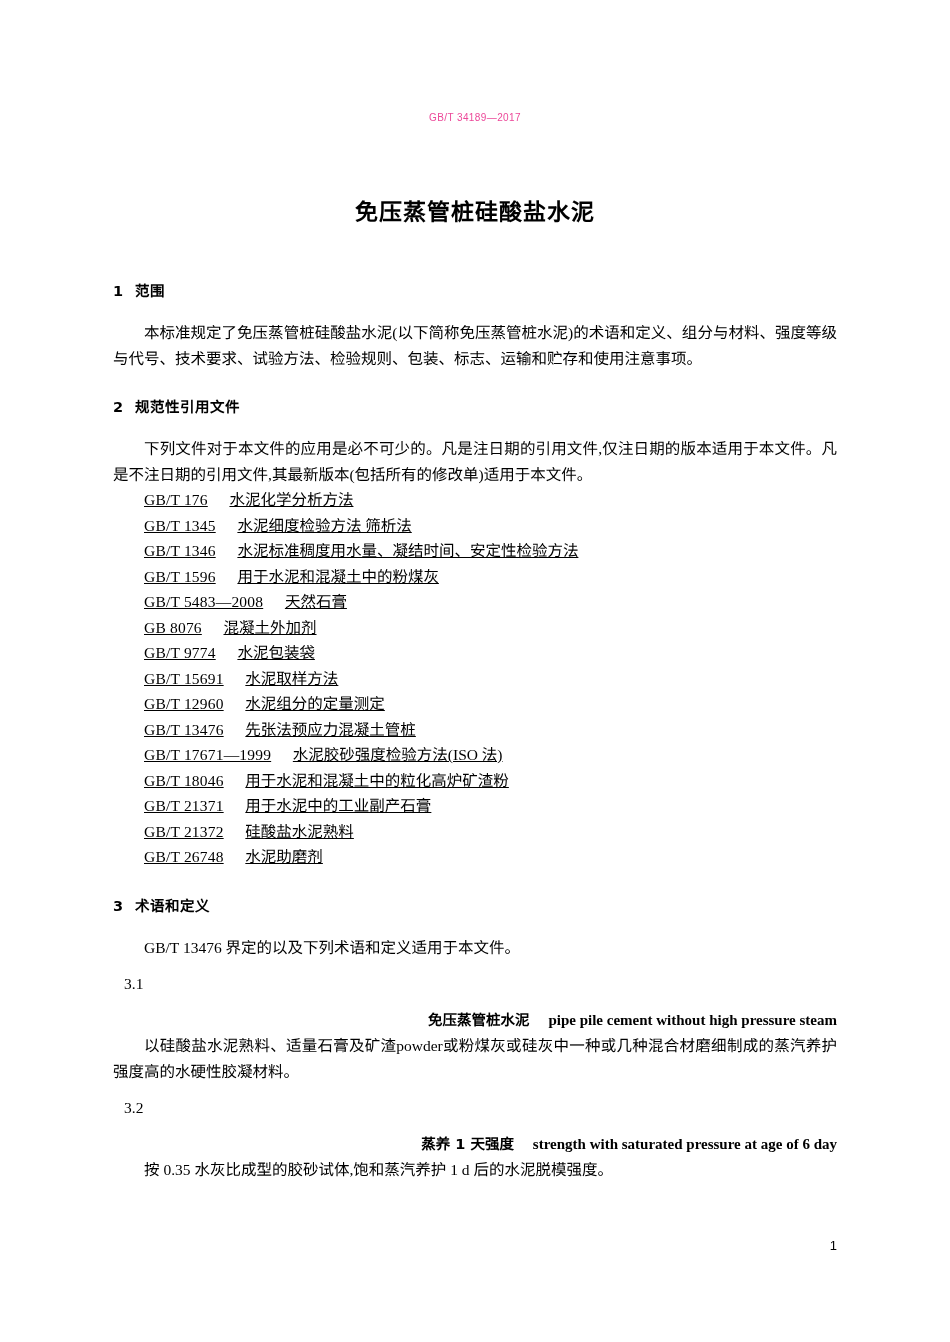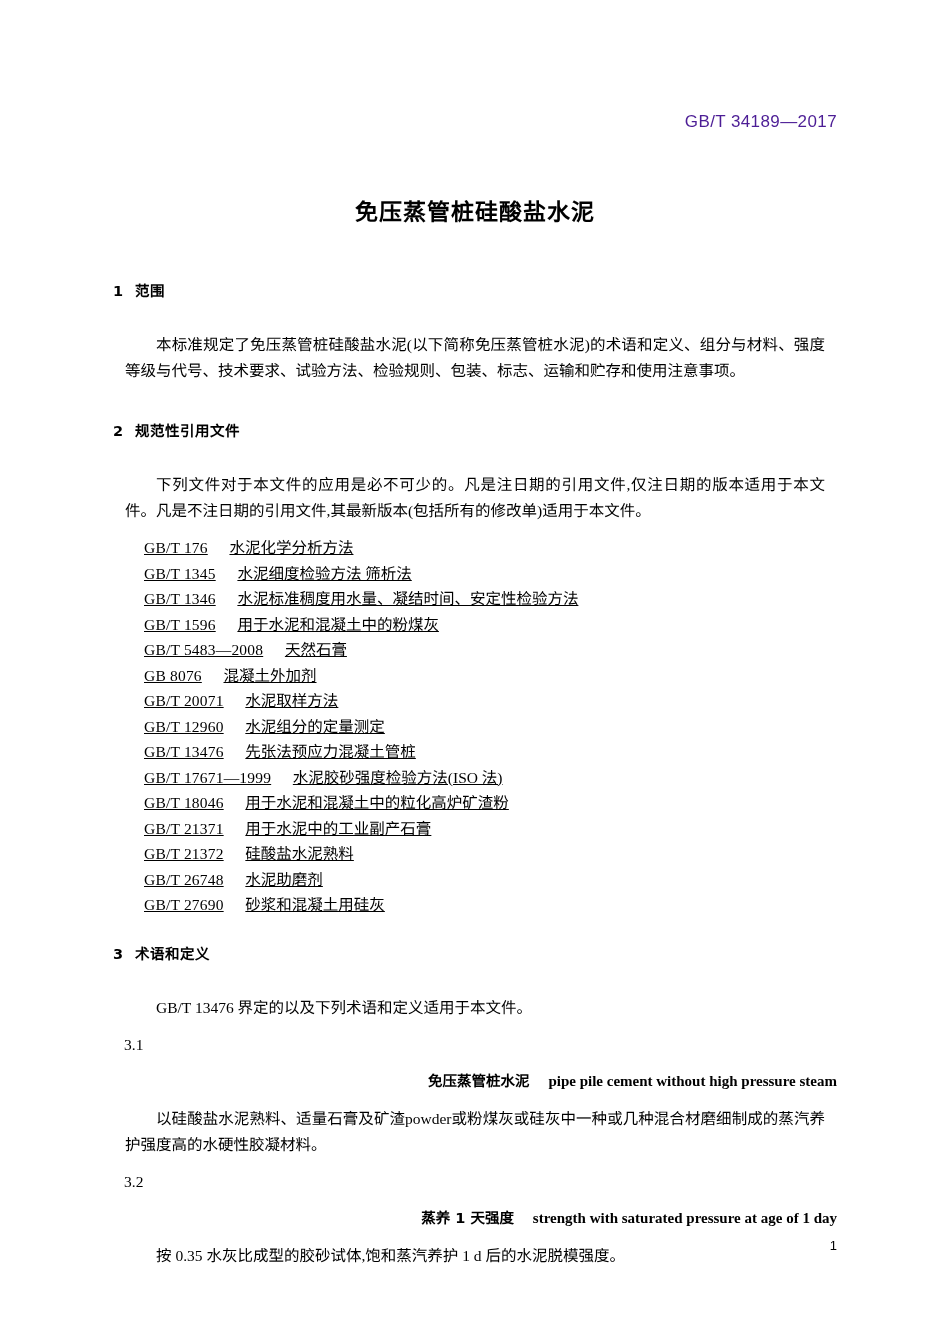--- a/index.html
+++ b/index.html
@@ -18,25 +18,25 @@
     margin: 0 auto;
     background: #ffffff;
     box-sizing: border-box;
     overflow: hidden;
   }
   .header-row {
     position: absolute;
     top: 112px;
     left: 113px;
     width: 724px;
-    text-align: right;
+    text-align: center;
     font-family: "Liberation Sans", sans-serif;
-    font-size: 17px;
+    font-size: 10px;
     letter-spacing: 0.4px;
-    color: #4c1d95;
+    color: #ec4899;
   }
   .doc-title {
     position: absolute;
     top: 193px;
     left: 113px;
     width: 724px;
     text-align: center;
     font-family: Liberation Mono, monospace;
     font-weight: bold;
     font-size: 23px;
@@ -57,21 +57,21 @@
   }
   .sec-head .num {
     display: inline-block;
     min-width: 22px;
   }
   .para {
     font-size: 15.5px;
     line-height: 25.5px;
     text-align: justify;
     text-justify: inter-ideograph;
-    margin: 12px;
+    margin: 0;
   }
   .para.indent {
     text-indent: 2em;
   }
   .ref-line {
     font-size: 15.5px;
     line-height: 25.5px;
     margin: 0;
     padding-left: 2em;
     white-space: nowrap;
@@ -145,43 +145,43 @@
     </div>
     <div class="spacer-20"></div>
     <p class="para indent">下列文件对于本文件的应用是必不可少的。凡是注日期的引用文件,仅注日期的版本适用于本文件。凡是不注日期的引用文件,其最新版本(包括所有的修改单)适用于本文件。</p>
 
     <p class="ref-line"><span class="code">GB/T 176</span><span class="gap"></span><span>水泥化学分析方法</span></p>
     <p class="ref-line"><span class="code">GB/T 1345</span><span class="gap"></span><span>水泥细度检验方法 筛析法</span></p>
     <p class="ref-line"><span class="code">GB/T 1346</span><span class="gap"></span><span>水泥标准稠度用水量、凝结时间、安定性检验方法</span></p>
     <p class="ref-line"><span class="code">GB/T 1596</span><span class="gap"></span><span>用于水泥和混凝土中的粉煤灰</span></p>
     <p class="ref-line"><span class="code">GB/T 5483—2008</span><span class="gap"></span><span>天然石膏</span></p>
     <p class="ref-line"><span class="code">GB 8076</span><span class="gap"></span><span>混凝土外加剂</span></p>
-    <p class="ref-line"><span class="code">GB/T 20071</span><span class="gap"></span><span>水泥取样方法</span></p>
+    <p class="ref-line"><span class="code">GB/T 9774</span><span class="gap"></span><span>水泥包装袋</span></p>
+    <p class="ref-line"><span class="code">GB/T 15691</span><span class="gap"></span><span>水泥取样方法</span></p>
     <p class="ref-line"><span class="code">GB/T 12960</span><span class="gap"></span><span>水泥组分的定量测定</span></p>
     <p class="ref-line"><span class="code">GB/T 13476</span><span class="gap"></span><span>先张法预应力混凝土管桩</span></p>
     <p class="ref-line"><span class="code">GB/T 17671—1999</span><span class="gap"></span><span>水泥胶砂强度检验方法(ISO 法)</span></p>
     <p class="ref-line"><span class="code">GB/T 18046</span><span class="gap"></span><span>用于水泥和混凝土中的粒化高炉矿渣粉</span></p>
     <p class="ref-line"><span class="code">GB/T 21371</span><span class="gap"></span><span>用于水泥中的工业副产石膏</span></p>
     <p class="ref-line"><span class="code">GB/T 21372</span><span class="gap"></span><span>硅酸盐水泥熟料</span></p>
     <p class="ref-line"><span class="code">GB/T 26748</span><span class="gap"></span><span>水泥助磨剂</span></p>
-    <p class="ref-line"><span class="code">GB/T 27690</span><span class="gap"></span><span>砂浆和混凝土用硅灰</span></p>
 
     <div class="spacer-24"></div>
 
     <div class="sec-head">
       <span class="num">3</span><span>术语和定义</span>
     </div>
     <div class="spacer-20"></div>
     <p class="para indent">GB/T 13476 界定的以及下列术语和定义适用于本文件。</p>
 
     <p class="clause-num">3.1</p>
     <p class="term-line"><span>免压蒸管桩水泥</span><span class="engap"></span><span class="en">pipe pile cement without high pressure steam</span></p>
     <p class="para indent">以硅酸盐水泥熟料、适量石膏及矿渣powder或粉煤灰或硅灰中一种或几种混合材磨细制成的蒸汽养护强度高的水硬性胶凝材料。</p>
 
     <p class="clause-num">3.2</p>
-    <p class="term-line"><span>蒸养 1 天强度</span><span class="engap"></span><span class="en">strength with saturated pressure at age of 1 day</span></p>
+    <p class="term-line"><span>蒸养 1 天强度</span><span class="engap"></span><span class="en">strength with saturated pressure at age of 6 day</span></p>
     <p class="para indent">按 0.35 水灰比成型的胶砂试体,饱和蒸汽养护 1 d 后的水泥脱模强度。</p>
 
   </div>
 
   <div class="page-number">1</div>
 
 </div>
 
 </body></html>

